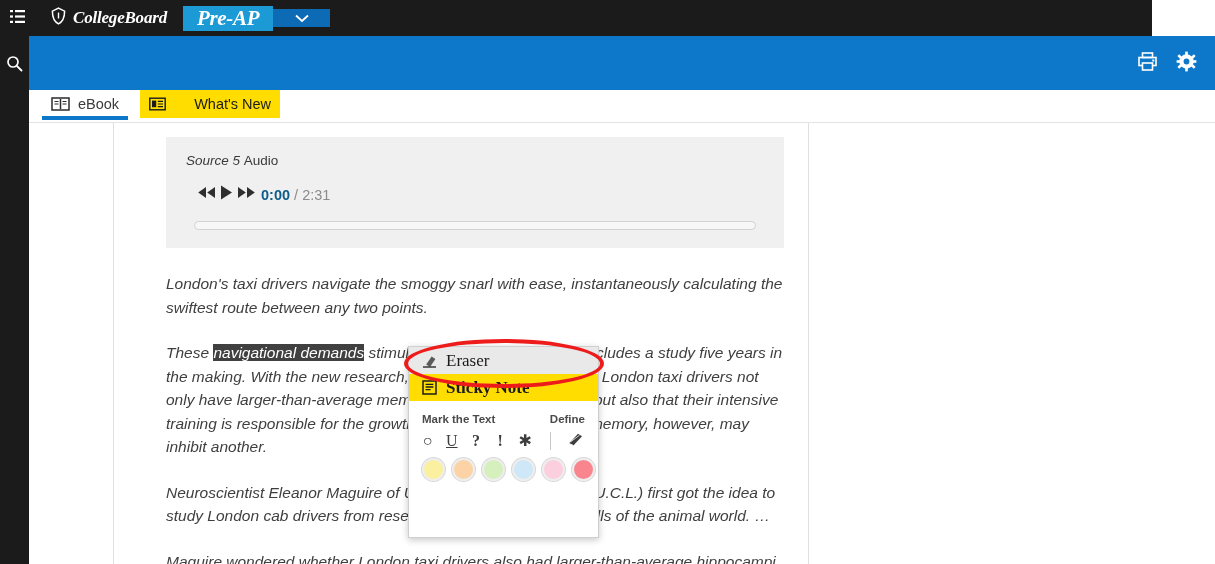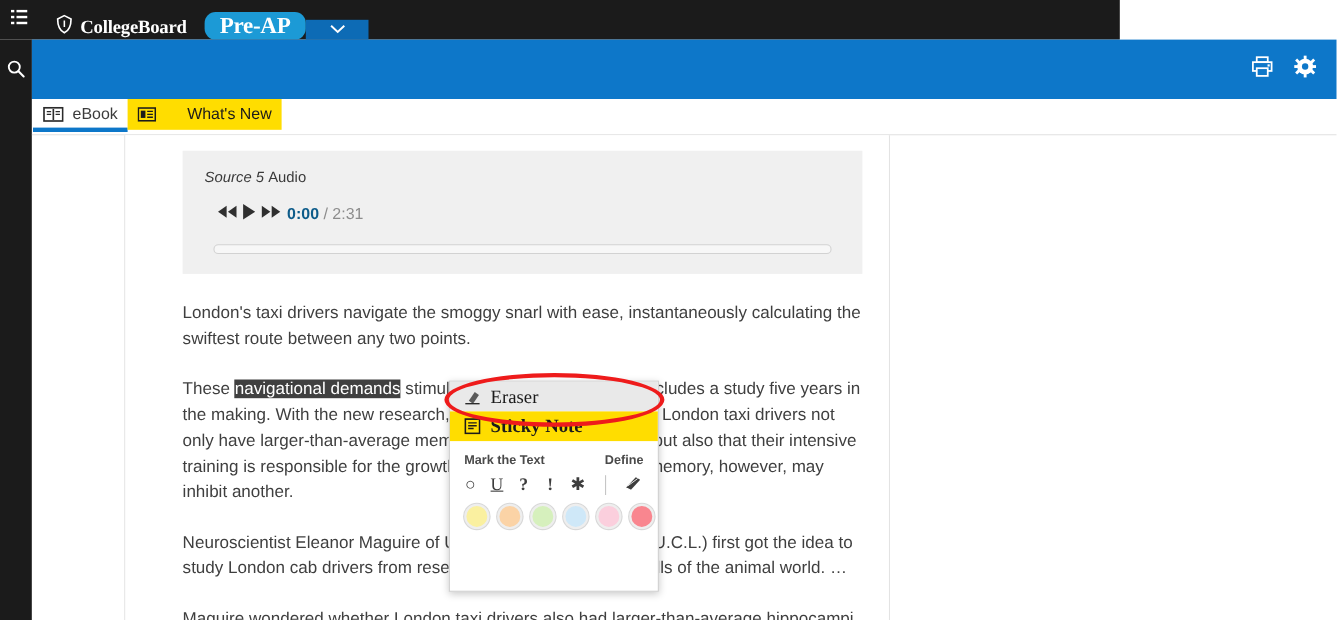--- a/index.html
+++ b/index.html
@@ -6,23 +6,23 @@
   html, body {
     width: 1215px; height: 564px;
     overflow: hidden;
     background: #ffffff;
     font-family: "Liberation Sans", sans-serif;
   }
 
   
   .topbar {
     position: absolute; top: 0; left: 0;
-    width: 1018px; height: 36px;
+    width: 1152px; height: 36px;
     background: #1b1b1b;
-    display: flex; align-items: flex-end;
+    display: flex; align-items: center; font-style: italic;
   }
   .grid-btn {
     width: 35px; height: 36px;
     display: flex; align-items: center; justify-content: center;
     color: #ffffff;
   }
   .brand {
     display: flex; align-items: center; gap: 7px;
     padding: 0 16px 0 16px;
     color: #ffffff;
@@ -34,21 +34,20 @@
   .acorn { display: block; }
   .preap-tab {
     background: #1c9ad6;
     color: #ffffff;
     font-family: "Liberation Serif", serif;
     font-weight: bold;
     font-size: 21px;
     display: flex; align-items: center;
     padding: 0 14px;
     letter-spacing: -0.3px;
-    border-radius: 10px;
   }
   .preap-caret {
     background: #0d6bb5;
     width: 57px;
     display: flex; align-items: center; justify-content: center;
     color: #ffffff;
   }
   .topbar-spacer { flex: 1; }
   .user-menu {
     display: flex; align-items: center; gap: 7px;
@@ -86,38 +85,39 @@
     padding-right: 18px;
   }
   .bluebar .bicon { color: #ffffff; display: flex; }
 
   
   .tabstrip {
     position: absolute; top: 90px; left: 29px;
     width: 1186px; height: 32px;
     background: #ffffff;
     display: flex; align-items: flex-start;
-    padding-left: 1px;
+    padding-left: 13px;
   }
   .tab {
     display: flex; align-items: center; gap: 8px;
     height: 28px;
     padding: 0 9px;
     font-size: 14.5px;
     color: #3b3b3b;
     position: relative;
   }
   .tab.active::after {
     content: "";
     position: absolute; left: 0; right: 0; bottom: -2px;
     height: 4px; background: #0d77c9;
   }
   .tab.whatsnew {
     background: #ffdd00;
     color: #1b1b1b;
+    margin-left: 12px;
     gap: 28px;
   }
   .tab-ico { display: flex; align-items: center; color: #2b2b2b; }
 
   
   .content {
     position: absolute; top: 122px; left: 29px;
     width: 1186px; height: 442px;
     background: #ffffff;
     border-top: 1px solid #e3e3e3;
@@ -156,20 +156,21 @@
     background: #f7f7f7; margin-left: 8px; margin-right: 8px;
   }
 
   
   .para {
     font-size: 15.5px;
     line-height: 23.5px;
     color: #3f3f3f;
     margin-bottom: 22px;
     width: 624px;
+    font-style: italic;
   }
   .sel { background: #404040; color: #ffffff; }
 
   
   .popup {
     position: absolute;
     left: 408px; top: 346px;
     width: 191px; height: 192px;
     background: #ffffff;
     border: 1px solid #cfcfcf;

